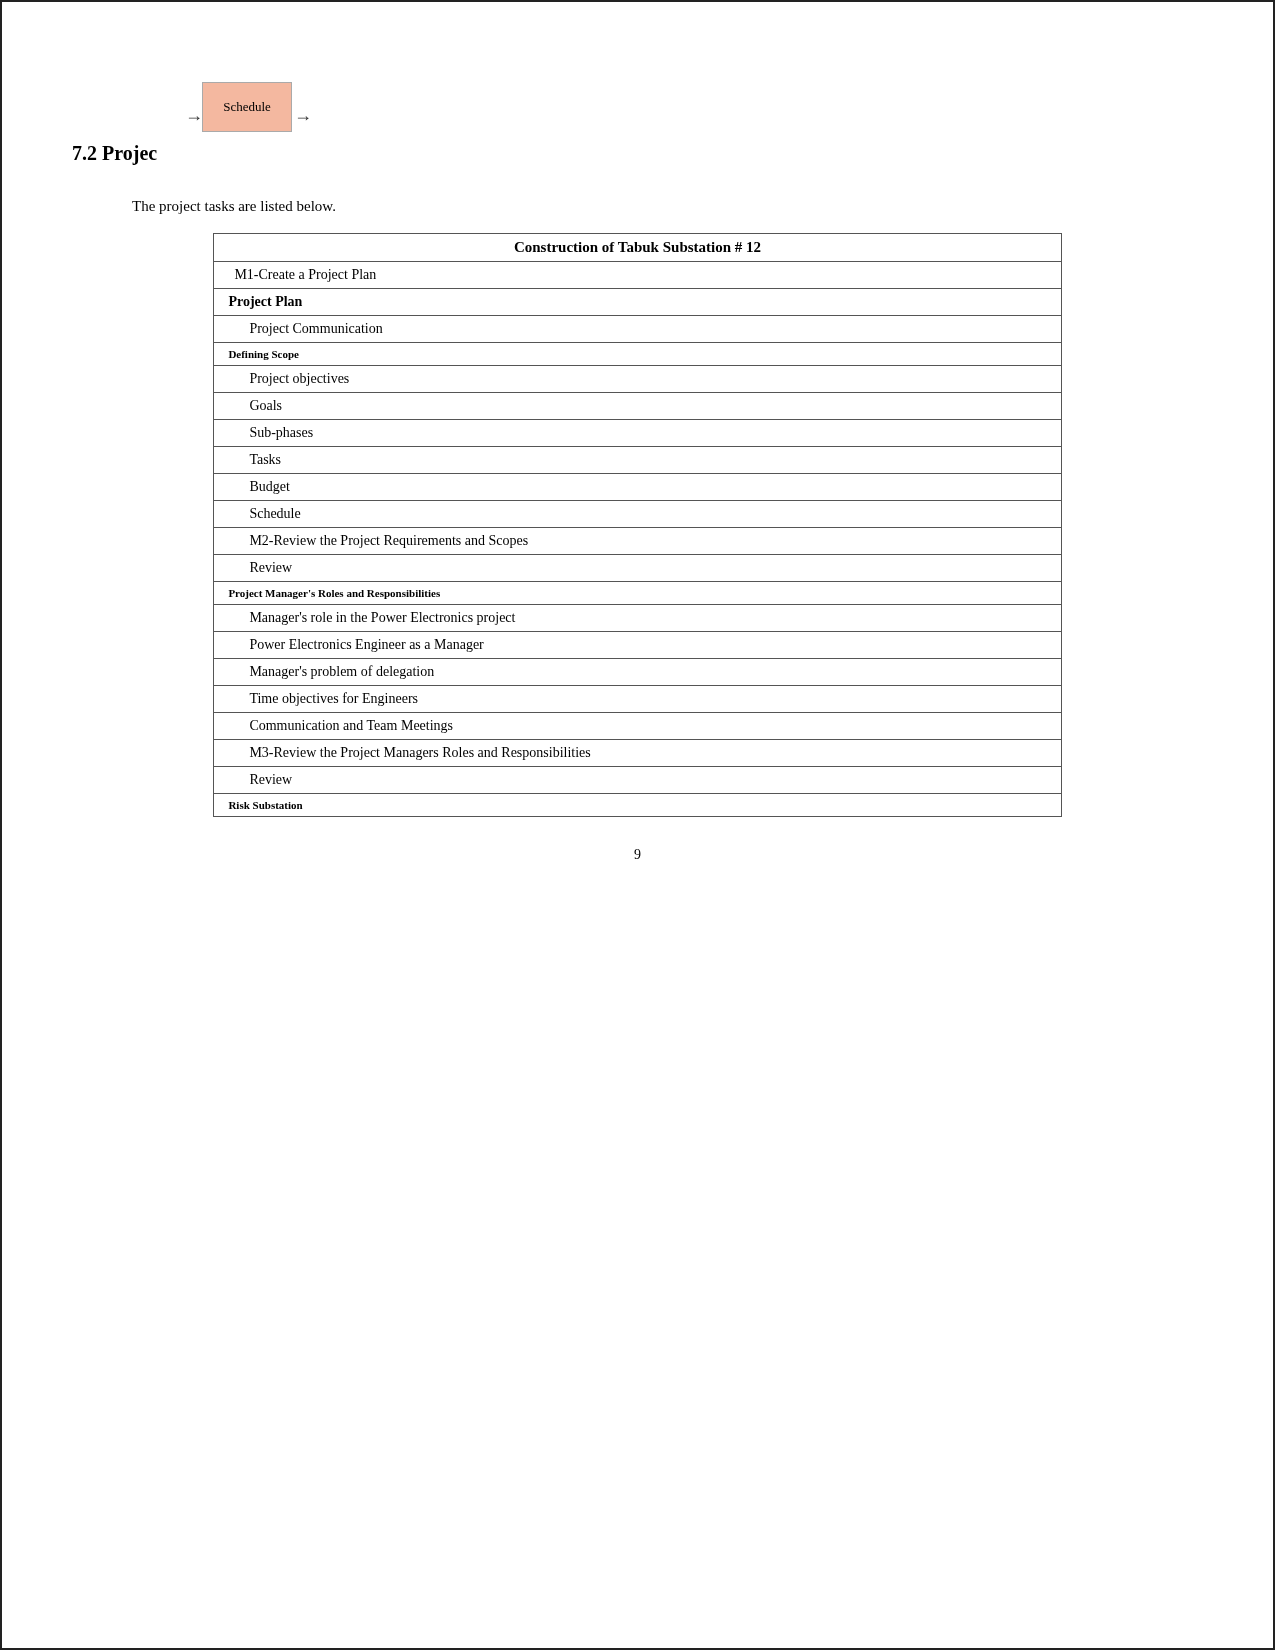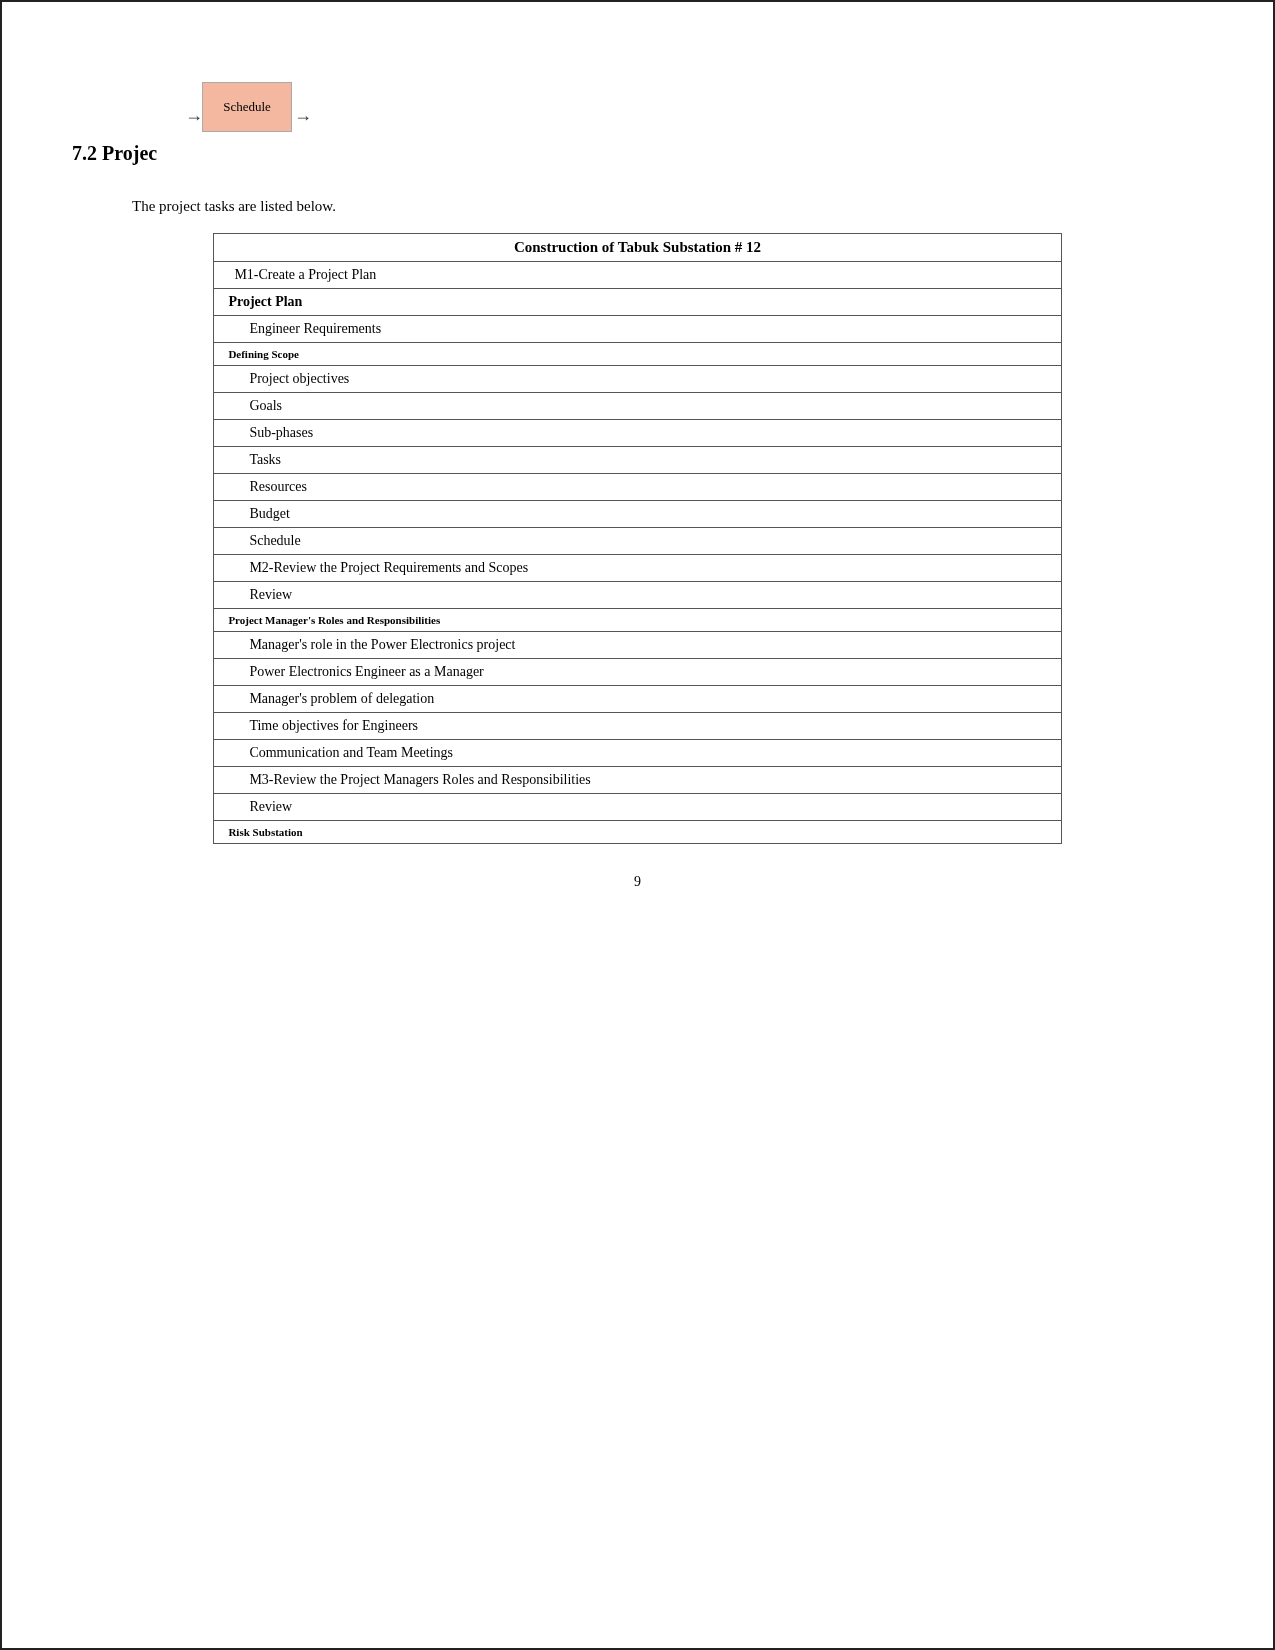--- a/index.html
+++ b/index.html
@@ -119,39 +119,36 @@
     <tr>
           <td class="level0">Construction of Tabuk Substation # 12</td>
         </tr>
         <tr>
           <td class="level1">M1-Create a Project Plan</td>
         </tr>
         <tr>
           <td class="level1b">Project Plan</td>
         </tr>
         <tr>
-          <td class="level3">Engineer Requirements</td>
+          <td class="level3">Project Communication</td>
         </tr>
         <tr>
           <td class="level2">Defining Scope</td>
         </tr>
         <tr>
           <td class="level3">Project objectives</td>
         </tr>
         <tr>
           <td class="level3">Goals</td>
         </tr>
         <tr>
           <td class="level3">Sub-phases</td>
         </tr>
         <tr>
           <td class="level3">Tasks</td>
-        </tr>
-        <tr>
-          <td class="level3">Resources</td>
         </tr>
         <tr>
           <td class="level3">Budget</td>
         </tr>
         <tr>
           <td class="level3">Schedule</td>
         </tr>
         <tr>
           <td class="level3">M2-Review the Project Requirements and Scopes</td>
         </tr>

